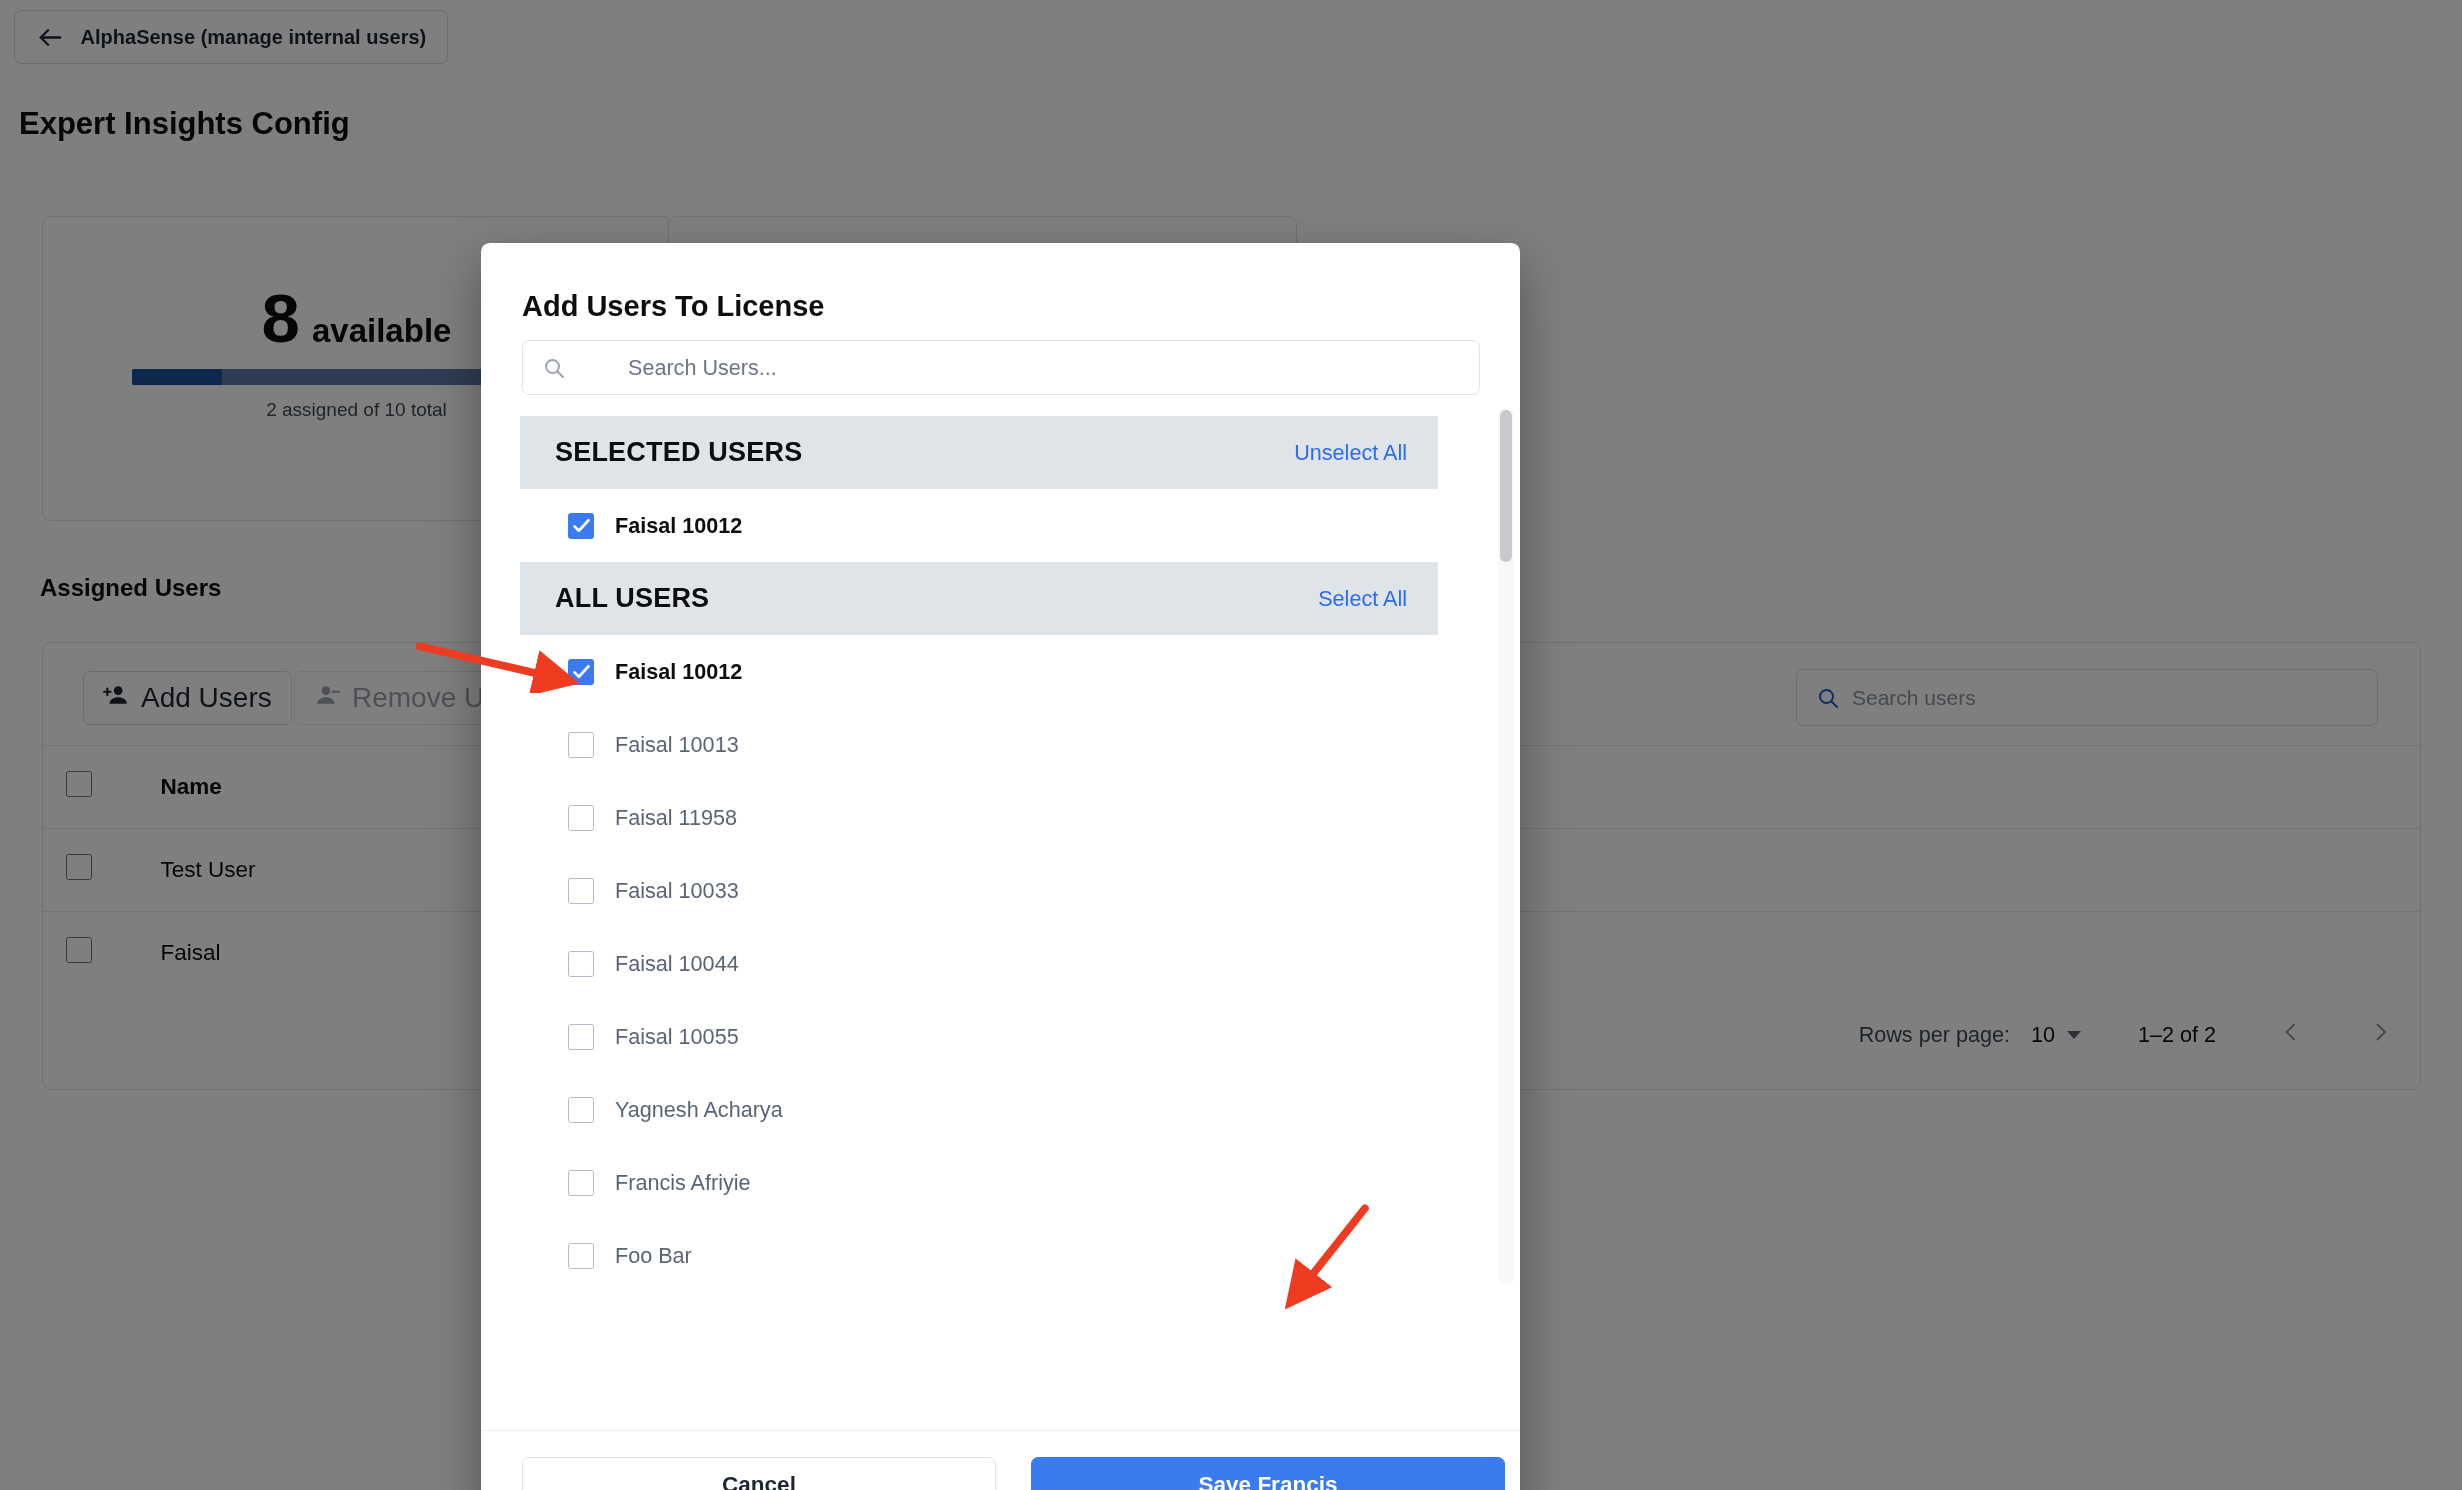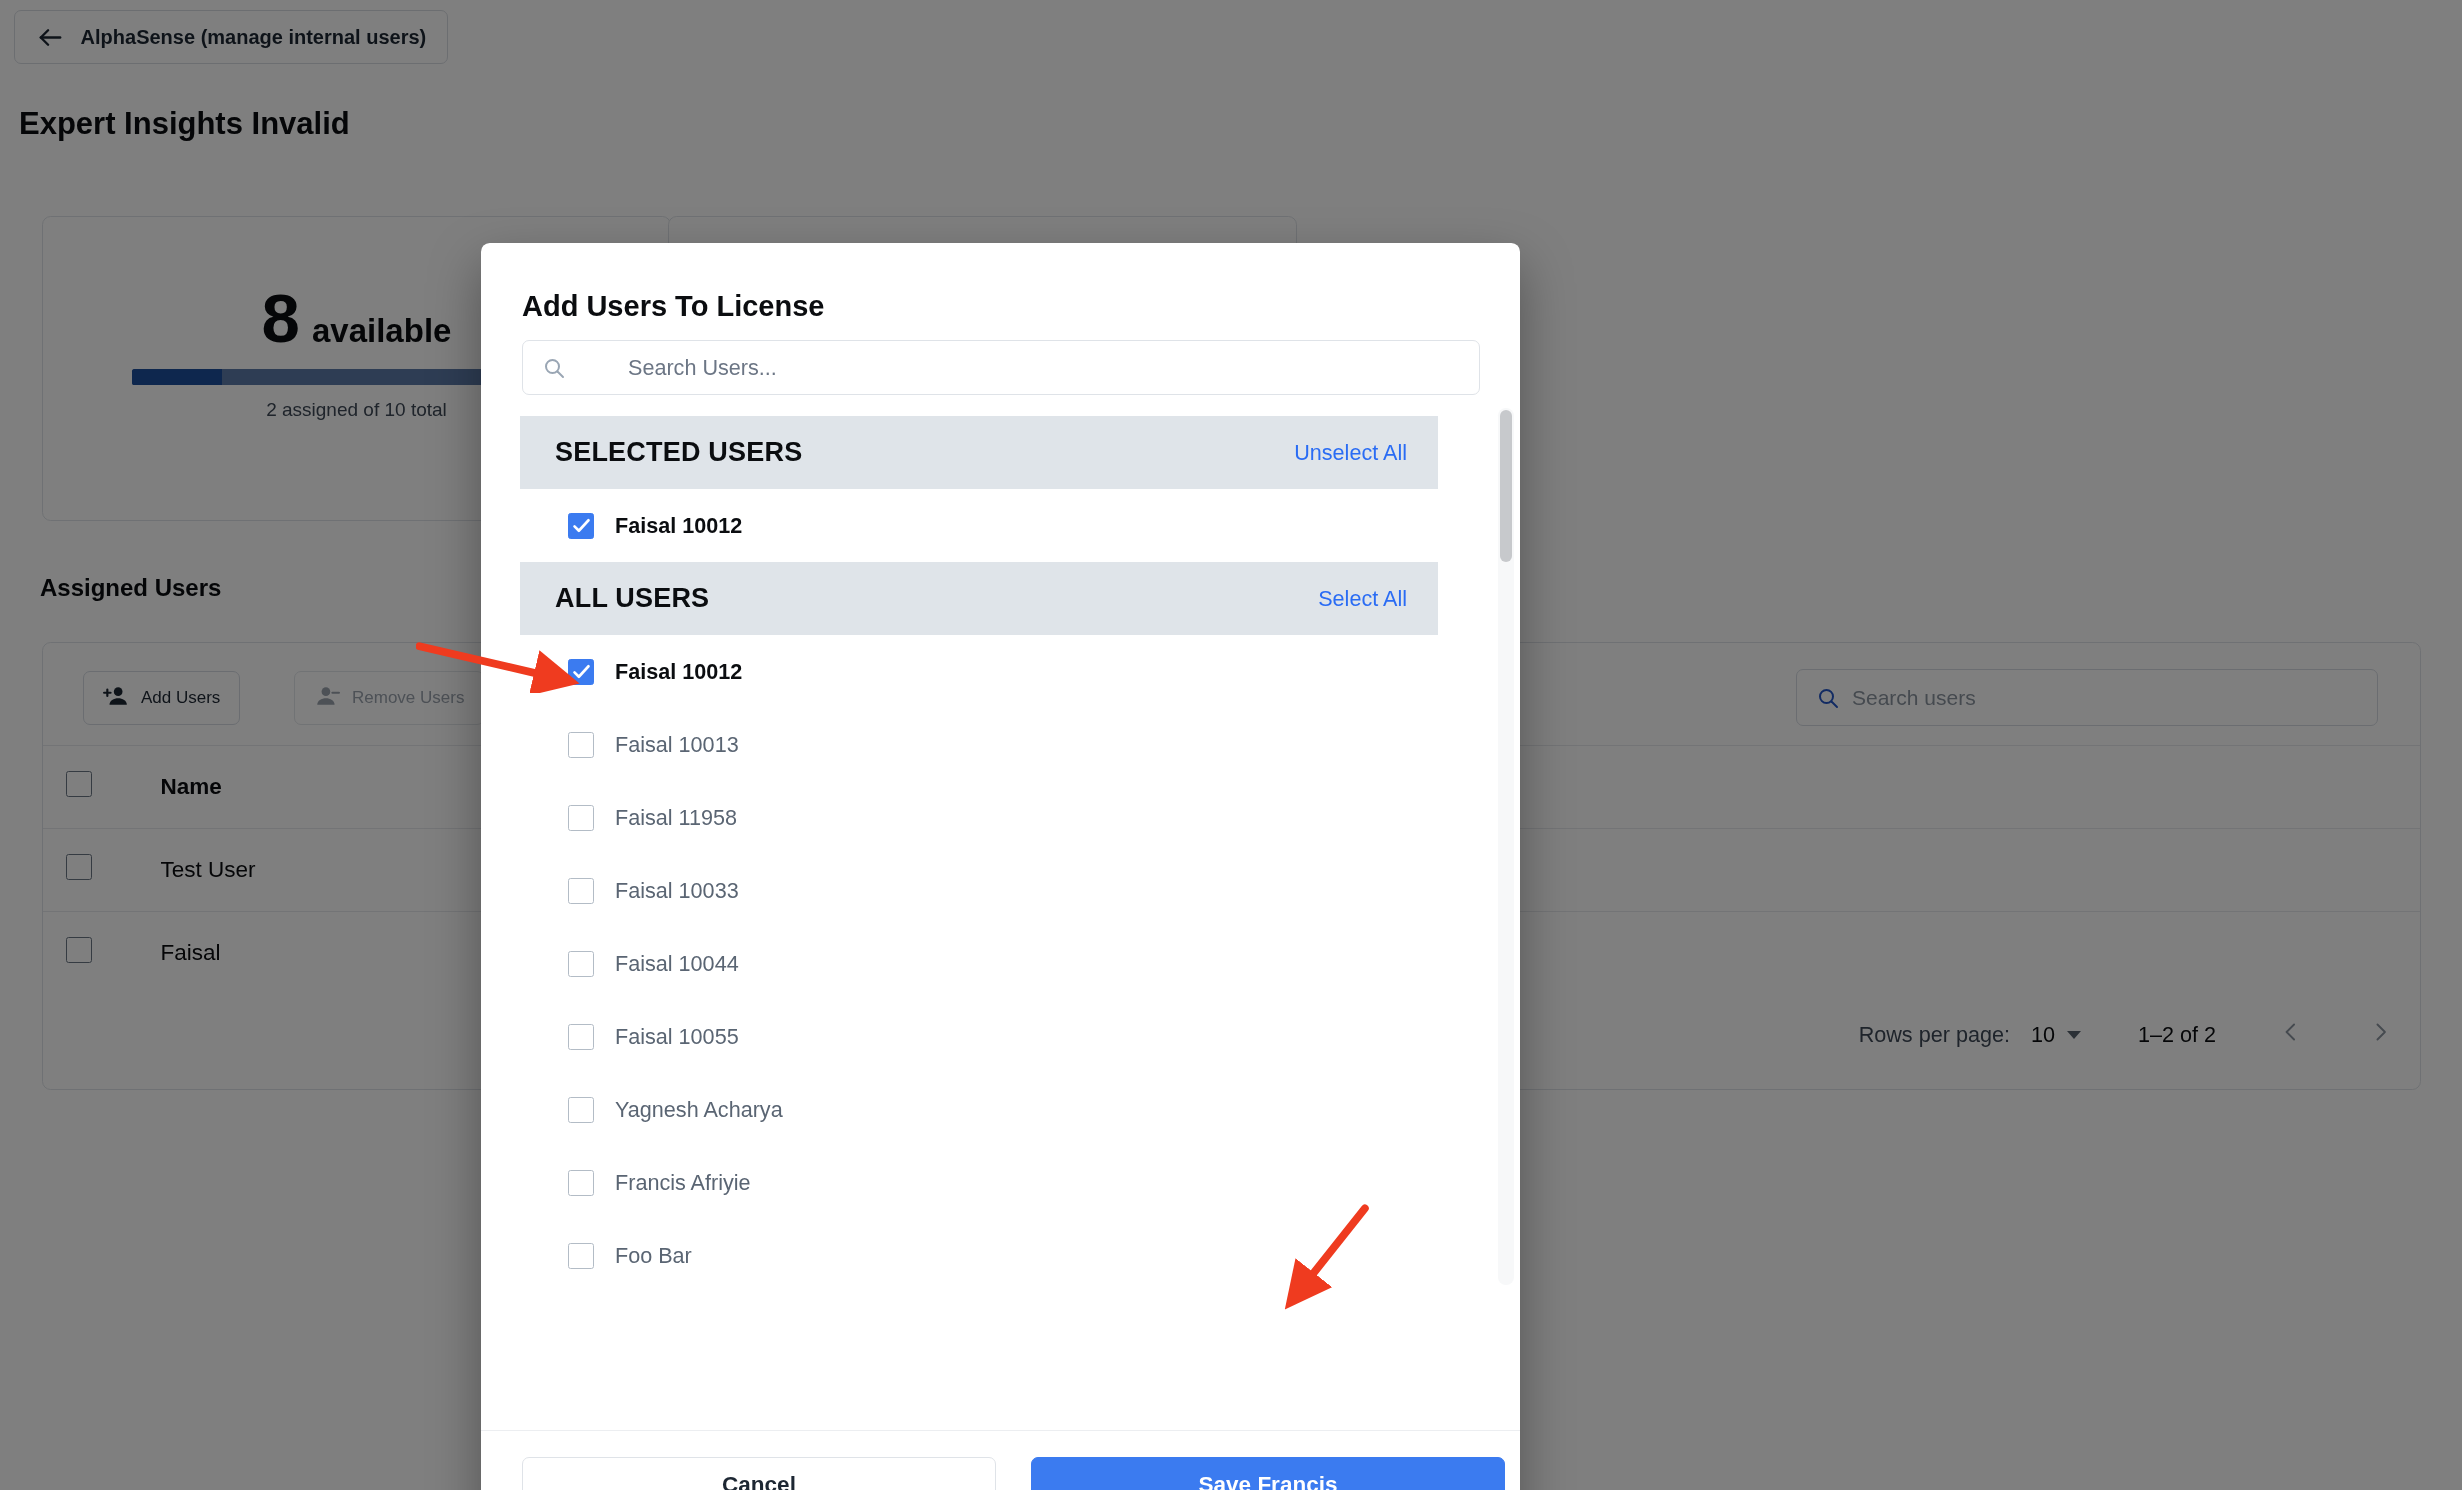--- a/index.html
+++ b/index.html
@@ -67,21 +67,21 @@
     left: 42px; top: 642px; width: 2379px; height: 448px;
   }
   .table-toolbar {
     position: absolute; left: 0; right: 0; top: 0; height: 102px;
   }
   .tb-btn {
     position: absolute; top: 28px; height: 54px;
     border: 0.9px solid #d6dbe2; border-radius: 7px;
     background: #ffffff;
     display: flex; align-items: center; gap: 12px; padding: 0 19px;
-    font-size: 17px; font-weight: 500; color: #1d2733; white-space: nowrap;
+    font-size: 28px; font-weight: 500; color: #1d2733; white-space: nowrap;
   }
   #btn-add-users { left: 40px; }
   #btn-remove-users { left: 251px; border-color: #e3e6ea; color: #9aa2ad; }
   .tb-btn svg { width: 26px; height: 26px; flex: none; }
 
   .search-users {
     position: absolute; right: 42px; top: 26px;
     width: 582px; height: 57px;
     border: 0.9px solid #d6dbe2; border-radius: 7px;
     background: #ffffff;
@@ -211,21 +211,21 @@
       <span class="arrow">
         <svg viewBox="0 0 24 24" fill="none" stroke="currentColor" stroke-width="2" stroke-linecap="round" stroke-linejoin="round">
             <line x1="20" y1="12" x2="4" y2="12"></line>
             <polyline points="10,6 4,12 10,18"></polyline>
           </svg>
       </span>
       <span class="label">AlphaSense (manage internal users)</span>
     </div>
   </div>
 
-  <div class="page-title">Expert Insights Invalid</div>
+  <div class="page-title">Expert Insights Config</div>
 
   <div class="card" id="license-card">
     <div class="license-inner">
       <div class="avail-row">
         <span class="avail-num">8</span>
         <span class="avail-word">available</span>
       </div>
       <div class="bar-track" style="background: rgb(93, 123, 168);">
         <div class="bar-fill" style="width: 20%; background: rgb(28, 78, 156);"></div>
       </div>

